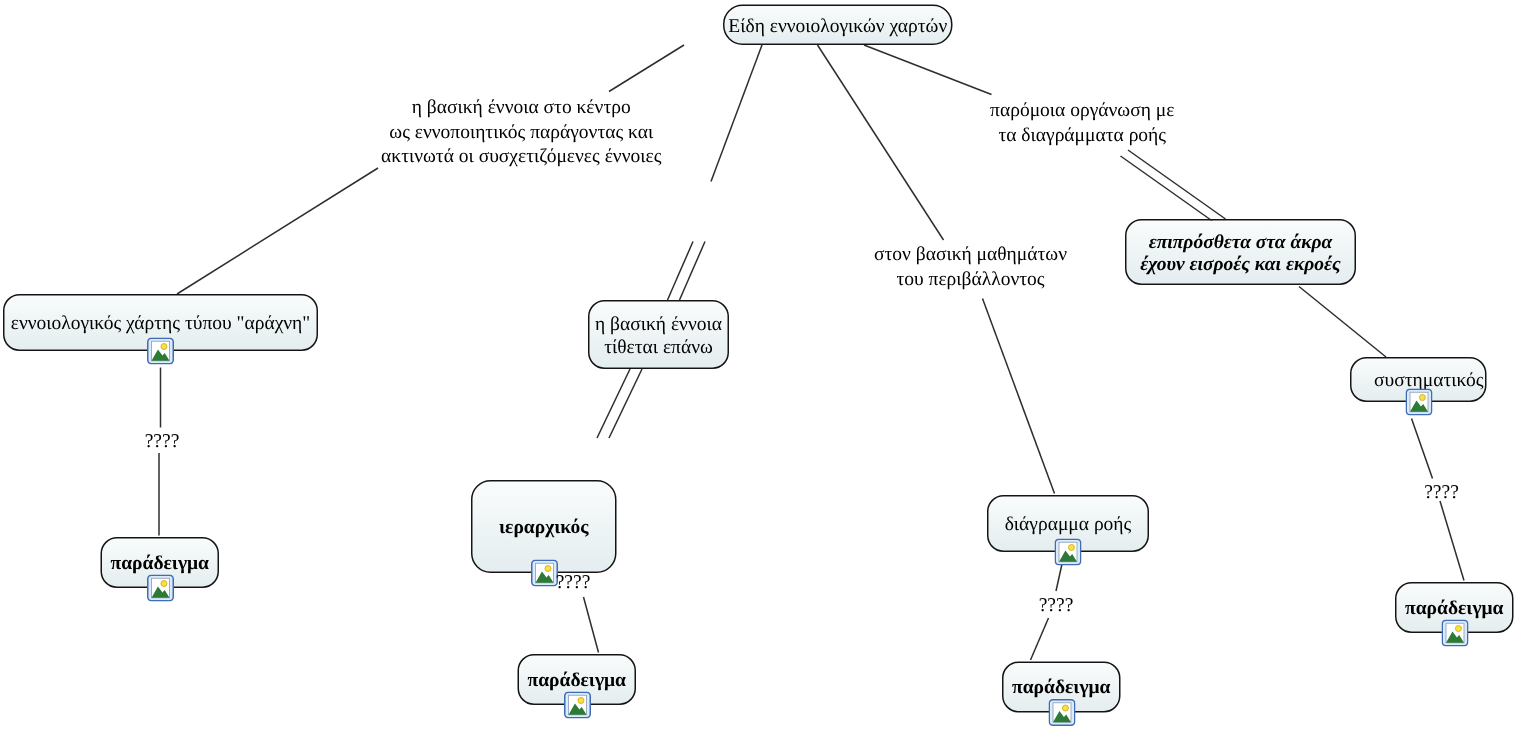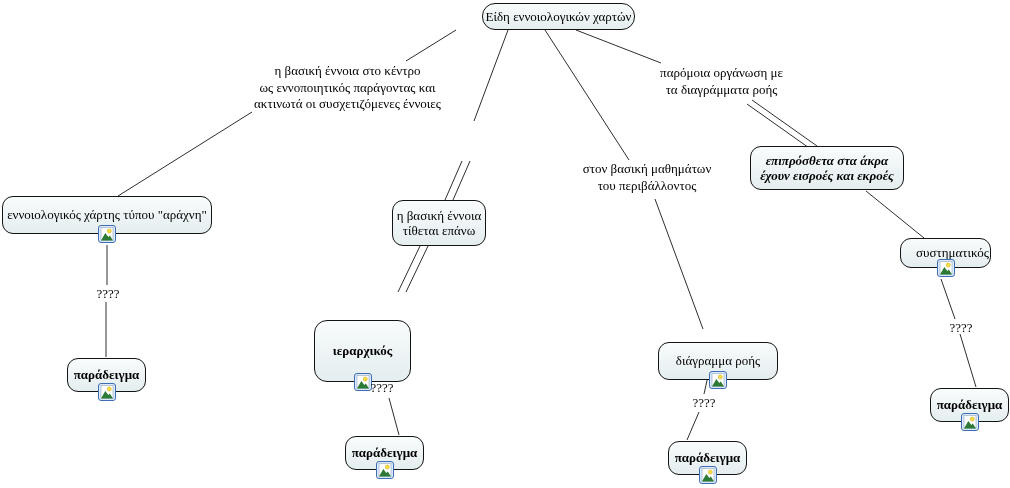--- a/index.html
+++ b/index.html
@@ -101,21 +101,21 @@
           <circle cx="11.3" cy="6" r="2" fill="#f8e04a" stroke="#d2ae16" stroke-width="0.6"></circle>
           <path d="M3 15.5 L7.3 8 L10.3 12 L11.8 10.4 L15 15.5 Z" fill="#2c7a35"></path>
         </svg></span>
   </div>
 
   <div class="node bold" style="left:750px; top:146px; width:154px; height:44px;font-style:italic;">
     <span>επιπρόσθετα στα άκρα
 έχουν εισροές και εκροές</span>
   </div>
 
-  <div class="node" style="left:658px; top:330px; width:120px; height:38px;margin-top:12px;">
+  <div class="node" style="left:658px; top:330px; width:108px; height:38px;">
     <span>διάγραμμα ροής</span>
     <span class="img-icon"><svg width="18" height="18" viewBox="0 0 18 18" xmlns="http://www.w3.org/2000/svg">
           <rect x="0.5" y="0.5" width="17" height="17" rx="2.5" fill="#dbeafd" stroke="#3f6db5"></rect>
           <rect x="3" y="2.5" width="12" height="13" fill="#ffffff" stroke="#93a6b8" stroke-width="0.6"></rect>
           <circle cx="11.3" cy="6" r="2" fill="#f8e04a" stroke="#d2ae16" stroke-width="0.6"></circle>
           <path d="M3 15.5 L7.3 8 L10.3 12 L11.8 10.4 L15 15.5 Z" fill="#2c7a35"></path>
         </svg></span>
   </div>
 
   <div class="node" style="left:900px; top:238px; width:91px; height:30px;padding-left:14px;">

